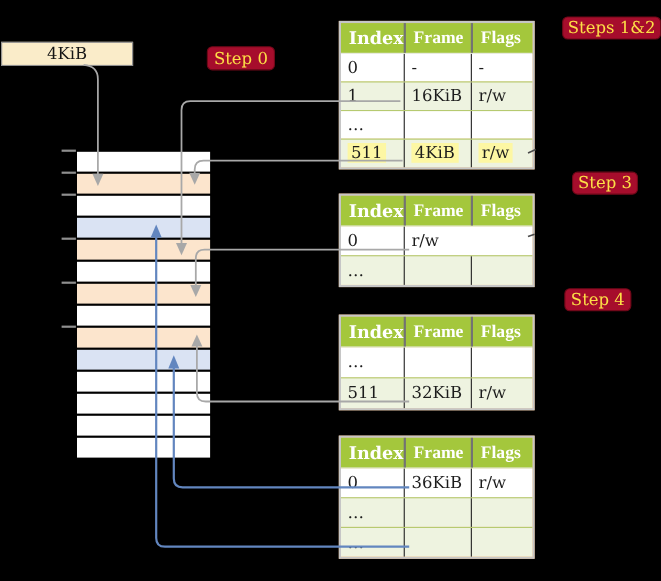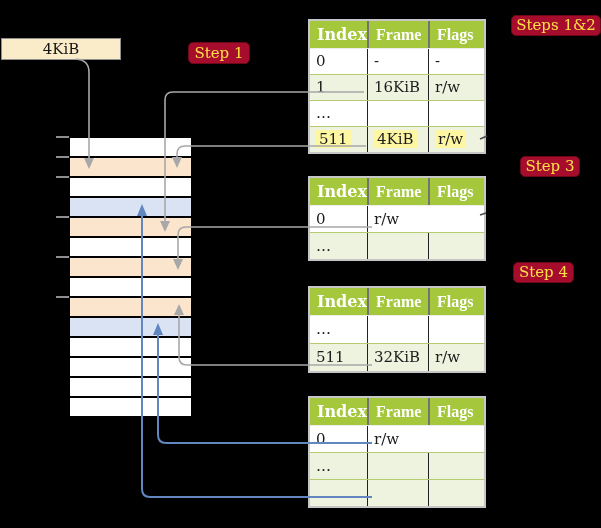--- a/index.html
+++ b/index.html
@@ -44,21 +44,21 @@
 </head>
 <body>
 
 <div class="canvas">
 
   <div class="box-4kib">
     <span>4KiB</span>
   </div>
 
   <div class="badge" style="left:511px;top:15px;width:88px;height:19px;">Steps 1&amp;2</div>
-  <div class="badge" style="left:188px;top:42px;width:60px;height:20px;line-height:20px;">Step 1</div>
+  <div class="badge" style="left:188px;top:42px;width:60px;height:20px;line-height:20px;">Step 0</div>
   <div class="badge" style="left:520px;top:156px;width:58px;height:19px;">Step 3</div>
   <div class="badge" style="left:513px;top:262px;width:59px;height:19px;">Step 4</div>
 
   <div id="memory-stack">
       <div class="mrow white" style="top: 0px;"></div>
       <div class="mrow peach" style="top: 20px;"></div>
       <div class="mrow white" style="top: 40px;"></div>
       <div class="mrow blue" style="top: 60px;"></div>
       <div class="mrow peach" style="top: 80px;"></div>
       <div class="mrow white" style="top: 100px;"></div>
@@ -141,20 +141,21 @@
       </div>
     </div>
   <div class="ptable" id="ptable-3" style="top:396px;">
       <div class="thead">
         <div class="hcell">Index</div>
         <div class="hcell">Frame</div>
         <div class="hcell">Flags</div>
       </div>
       <div class="trow" style="height: 26px; line-height: 26px;">
         <div class="tcell">0</div>
+        <div class="tcell">36KiB</div>
         <div class="tcell">r/w</div>
       </div>
       <div class="trow shaded" style="height: 26px; line-height: 26px;">
         <div class="tcell">…</div>
         <div class="tcell"></div>
         <div class="tcell"></div>
       </div>
       <div class="trow shaded" style="height: 26px; line-height: 26px;">
         <div class="tcell">…</div>
         <div class="tcell"></div>

